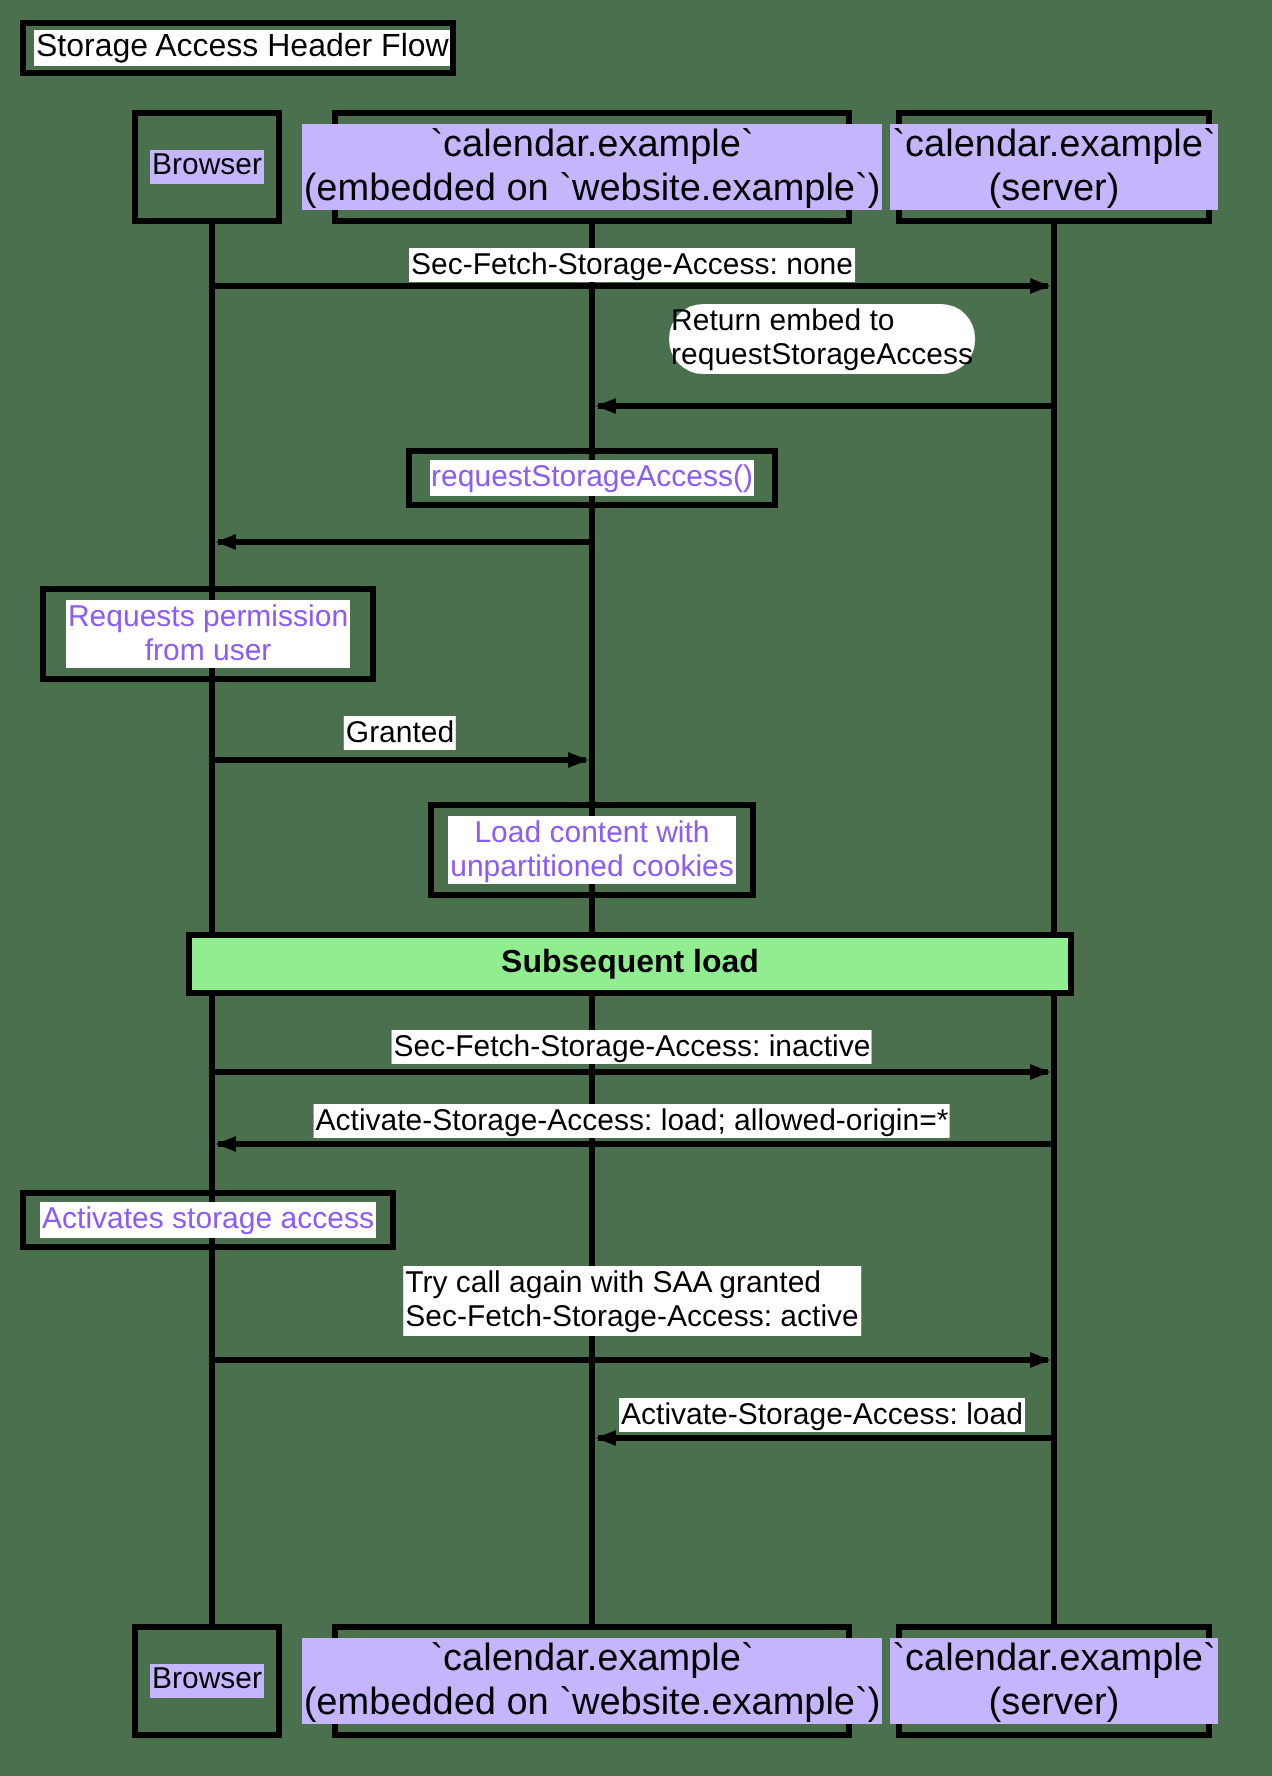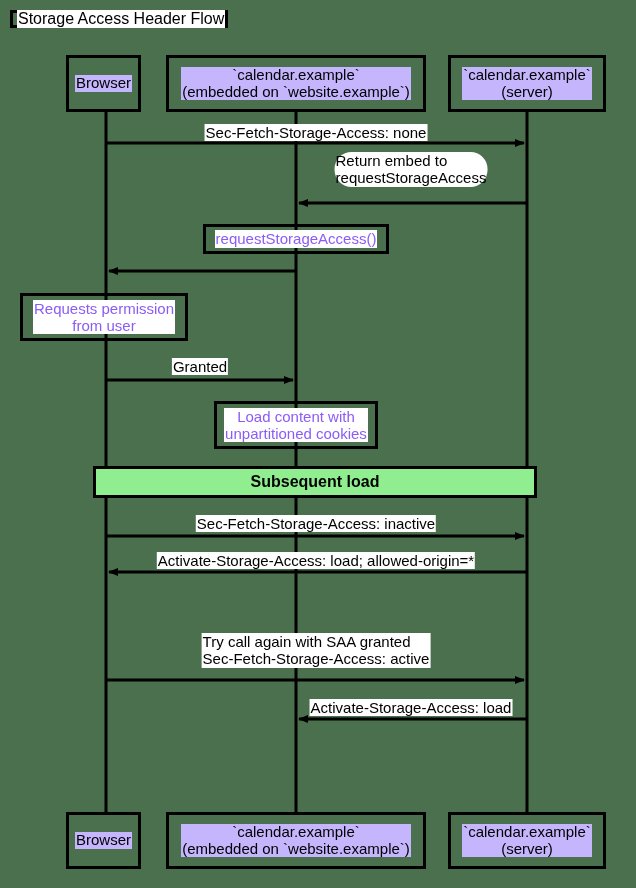--- a/index.html
+++ b/index.html
@@ -94,21 +94,21 @@
     position: absolute;
     color: #000;
     font-size: 15px;
     line-height: 1.15;
     white-space: pre;
     background: #ffffff;
     padding: 0 1px;
     transform: translateX(-50%);
   }
   .participant > span {
-    font-size: 15px;
+    font-size: 19px;
   }
   .participant.narrow > span {
     font-size: 15px;
   }
 </style>
 </head>
 <body>
 
 <div id="diagram">
 
@@ -130,21 +130,21 @@
       <line x1="527" y1="203" x2="299" y2="203" marker-end="url(#arrowhead)"></line>
       <line x1="296" y1="271" x2="109" y2="271" marker-end="url(#arrowhead)"></line>
       <line x1="106" y1="380" x2="293" y2="380" marker-end="url(#arrowhead)"></line>
       <line x1="106" y1="536" x2="524" y2="536" marker-end="url(#arrowhead)"></line>
       <line x1="527" y1="572" x2="109" y2="572" marker-end="url(#arrowhead)"></line>
       <line x1="106" y1="680" x2="524" y2="680" marker-end="url(#arrowhead)"></line>
       <line x1="527" y1="719" x2="299" y2="719" marker-end="url(#arrowhead)"></line>
     </g>
   </svg>
 
-  <div class="title-box" style="left:10px; top:10px; width:218px; height:18px; padding-left:4px;">
+  <div class="title-box" style="left:10px; top:10px; width:218px; height:28px; padding-left:4px;">
     <span>Storage Access Header Flow</span>
   </div>
 
   <div class="boxed-label participant narrow" style="left:66px; top:55px; width:75px; height:57px;">
     <span>Browser</span>
   </div>
 
   <div class="boxed-label participant" style="left:166px; top:55px; width:260px; height:57px;">
     <span>`calendar.example`
 (embedded on `website.example`)</span>
@@ -178,20 +178,23 @@
   <div class="note-box" style="left:20px; top:293px; width:168px; height:48px;">
     <span>Requests permission
 from user</span>
   </div>
 
   <div class="note-box" style="left:214px; top:401px; width:164px; height:48px;">
     <span>Load content with
 unpartitioned cookies</span>
   </div>
 
+  <div class="note-box" style="left:10px; top:595px; width:188px; height:30px;">
+    <span>Activates storage access</span>
+  </div>
 
 
   <div class="band" style="left:93px; top:466px; width:444px; height:32px; background:#90ee90;">
     <span>Subsequent load</span>
   </div>
 
   <div class="boxed-label participant narrow" style="left:66px; top:812px; width:75px; height:57px;">
     <span>Browser</span>
   </div>
 

